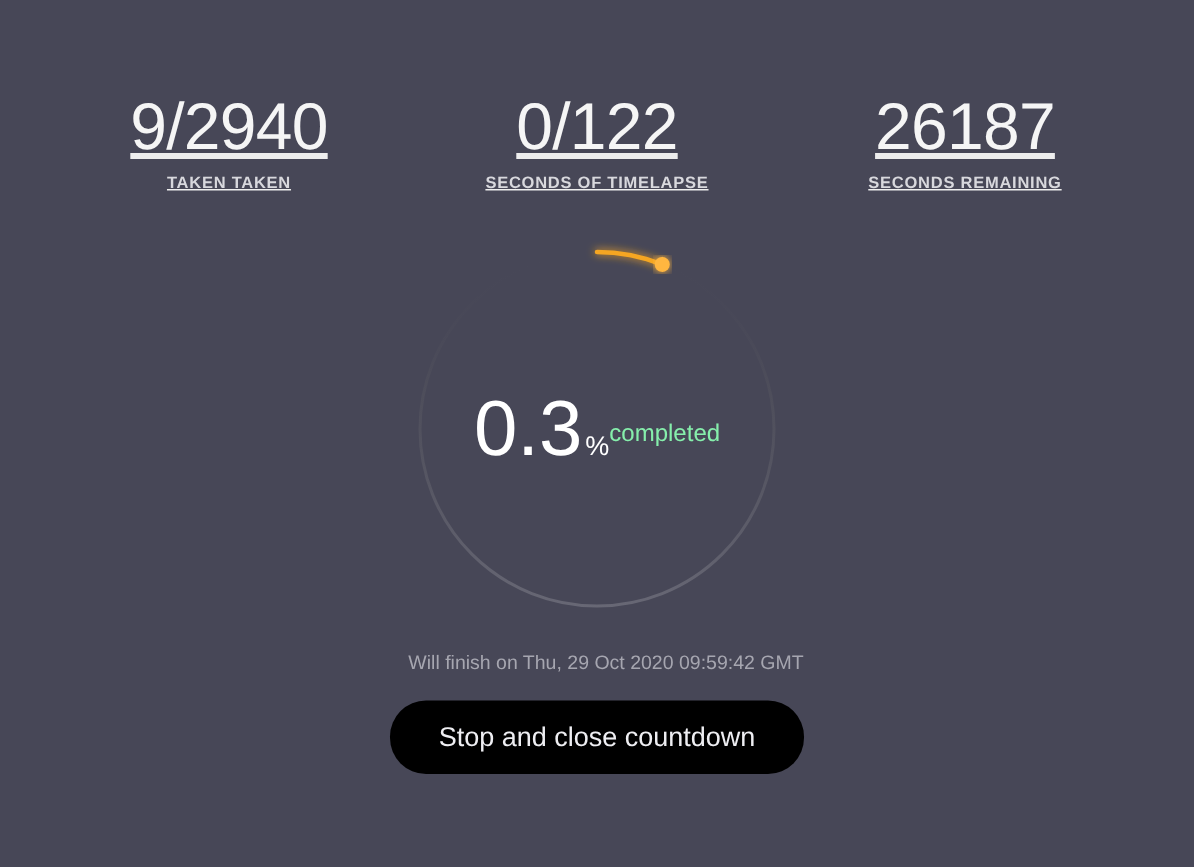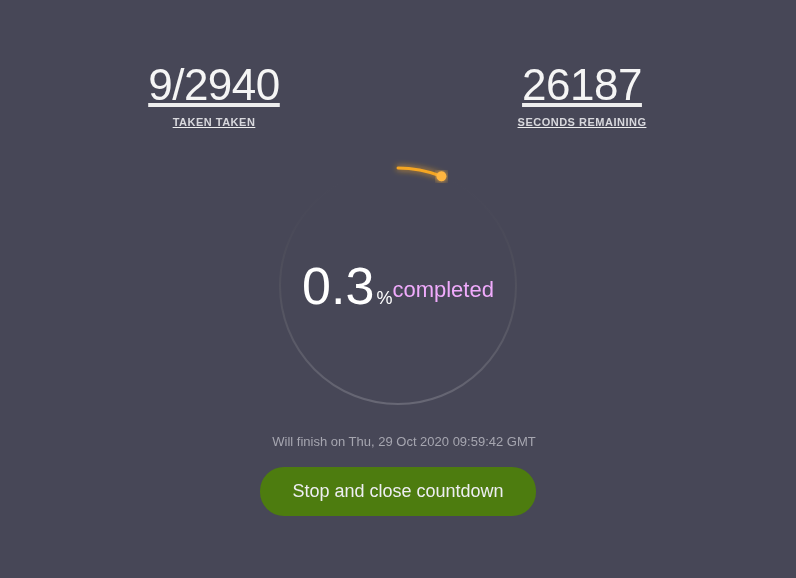--- a/index.html
+++ b/index.html
@@ -62,55 +62,59 @@
     font-weight: 300;
     color: #ffffff;
   }
   .pct-sign {
     font-size: 18px;
     font-weight: 300;
     color: #ffffff;
     margin-left: 2px;
   }
   .pct-label {
-    font-size: 22px;
+    font-size: 16px;
     font-weight: 300;
-    color: #f0abfc;
+    color: #86efac;
     margin-top: 8px;
   }
   .finish-text {
     text-align: center;
     font-size: 13px;
     color: #a6a6b0;
     margin-top: 18px;
     padding-left: 12px;
   }
   .stop-btn-wrap {
     display: flex;
     justify-content: center;
     margin-top: 18px;
   }
   .stop-btn {
-    background: #4d7c0f;
+    background: #000000;
     color: #eeeef2;
     border: none;
     border-radius: 24px;
     padding: 14px 32px;
     font-size: 18px;
     font-weight: 300;
     cursor: pointer;
   }
 </style>
 </head>
 <body>
 
 <div class="stats">
   <div class="stat">
     <div class="stat-value">9/2940</div>
     <div class="stat-label">TAKEN TAKEN</div>
+  </div>
+  <div class="stat">
+    <div class="stat-value">0/122</div>
+    <div class="stat-label">SECONDS OF TIMELAPSE</div>
   </div>
   <div class="stat">
     <div class="stat-value">26187</div>
     <div class="stat-label">SECONDS REMAINING</div>
   </div>
 </div>
 
 <div class="progress-wrap">
   <svg class="progress-svg" width="260" height="260">
     <defs>

